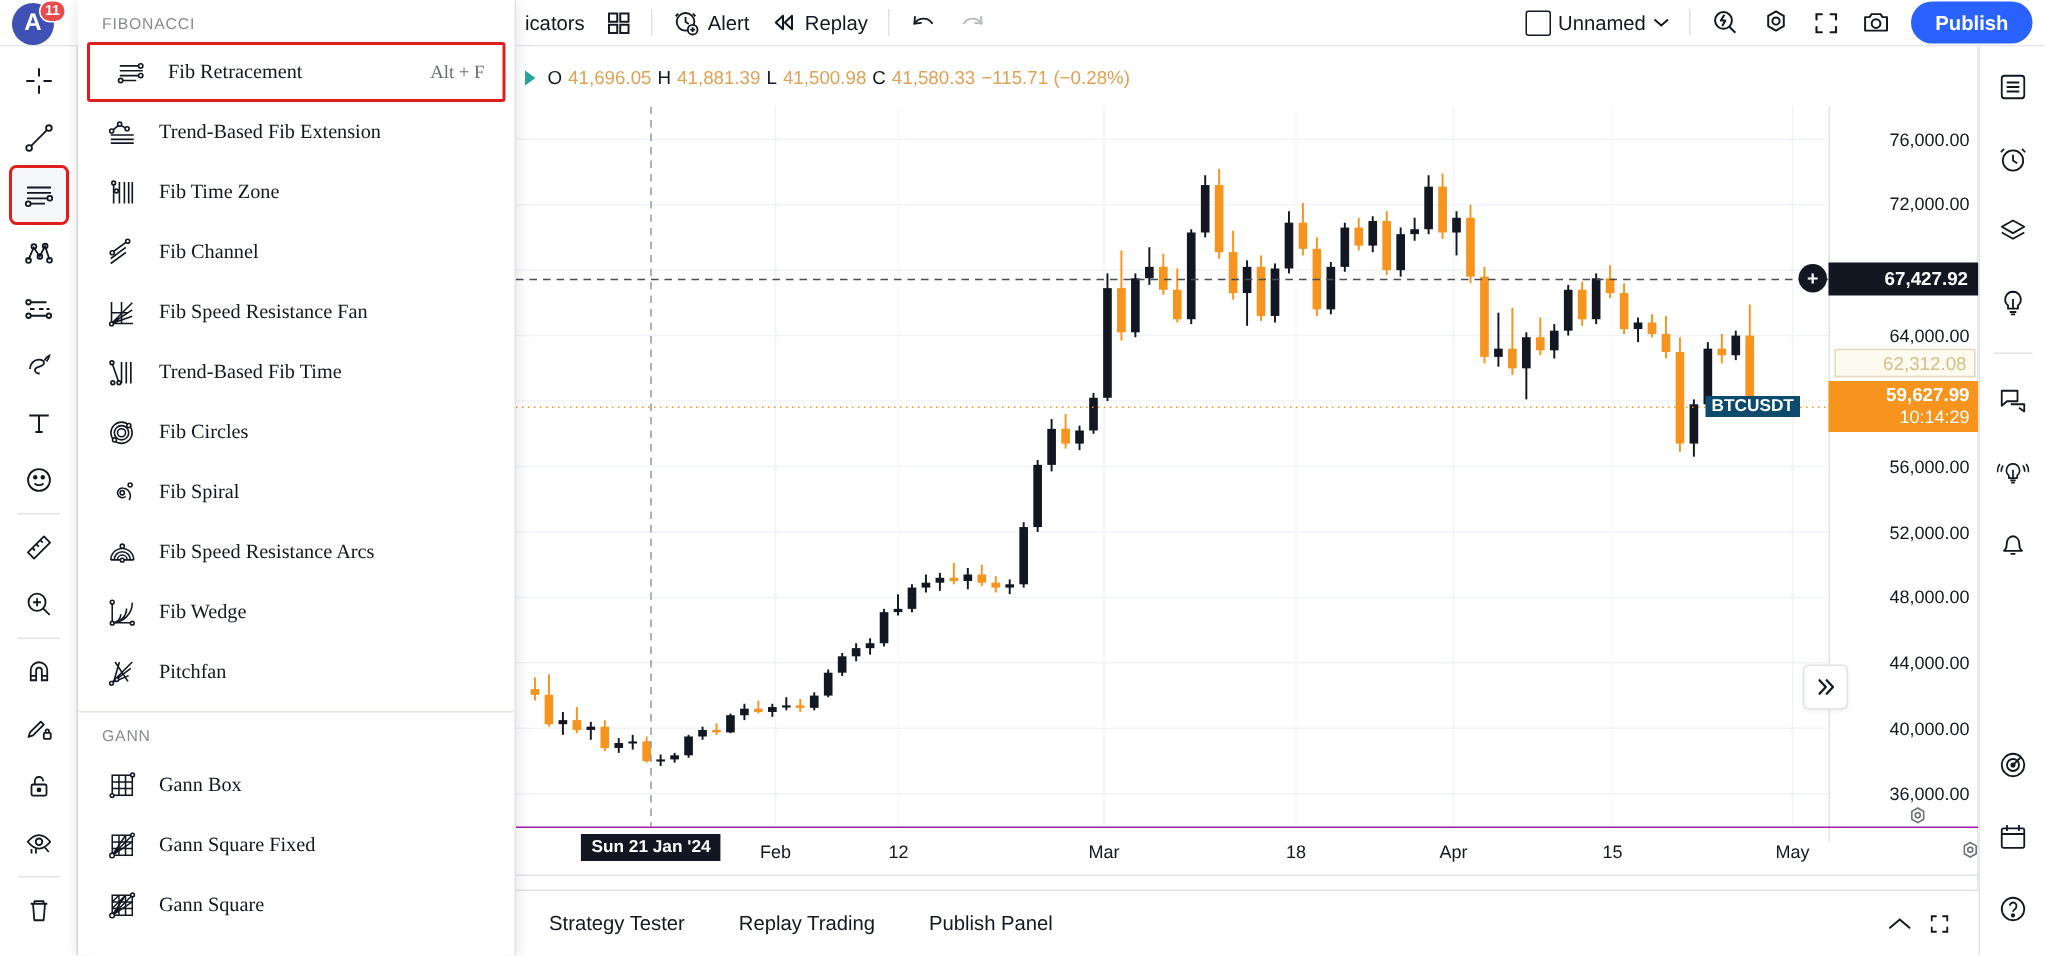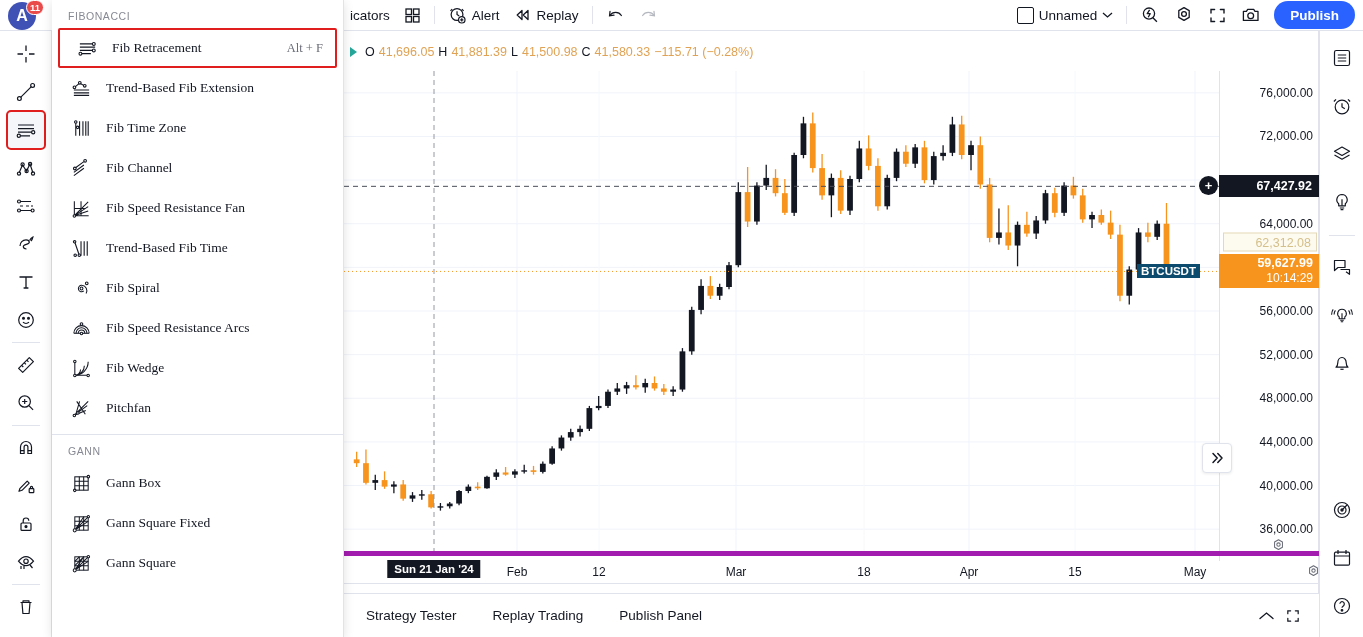--- a/index.html
+++ b/index.html
@@ -146,21 +146,21 @@
     font-size: 11.5px; font-weight: bold; padding: 1px 4px;
     transform: translateY(-50%); z-index: 4;
   }
   .gear-axis {
     position: absolute; right: 33px; bottom: 4px; color: #6a6d78; cursor: pointer;
   }
 
   
   .time-axis {
     position: absolute; left: 0; top: 520px; width: 1005px; height: 32px;
-    border-top: 5px solid #a21caf;
+    border-top: 1px solid #a21caf;
   }
   .ta-tick {
     position: absolute; top: 9px; font-size: 12px; color: #131722;
     transform: translateX(-50%); white-space: nowrap;
   }
   .ta-cross {
     position: absolute; top: 4px; background: #131722; color: #fff;
     font-size: 11.5px; font-weight: bold; padding: 3px 7px;
     transform: translateX(-50%); white-space: nowrap; z-index: 4;
   }
@@ -523,20 +523,32 @@
           <path d="M4 4.5l4.5 13"></path>
             <path d="M10.5 3.5v15M13.8 3.5v15M17 3.5v15"></path>
           <circle cx="3.8" cy="4" r="1.3" fill="#fff"></circle>
             <circle cx="4.4" cy="18" r="1.3" fill="#fff"></circle>
             <circle cx="8.7" cy="18" r="1.3" fill="#fff"></circle>
         </svg>
       </span>
       <span class="mi-label">Trend-Based Fib Time</span>
     </div>
 
+    <div class="menu-item">
+      <span class="mi-icon">
+        <svg width="21" height="21" viewBox="0 0 22 22" fill="none" stroke="#131722" stroke-width="1.1">
+          <circle cx="10.5" cy="11" r="7.4"></circle>
+            <circle cx="10.5" cy="11" r="5"></circle>
+            <circle cx="10.5" cy="11" r="2.8"></circle>
+          <circle cx="15.6" cy="6" r="1.4" fill="#fff"></circle>
+            <circle cx="5.6" cy="16" r="1.4" fill="#fff"></circle>
+        </svg>
+      </span>
+      <span class="mi-label">Fib Circles</span>
+    </div>
 
     <div class="menu-item">
       <span class="mi-icon">
         <svg width="21" height="21" viewBox="0 0 22 22" fill="none" stroke="#131722" stroke-width="1.1">
           <path d="M13.4 13.6a3.4 3.4 0 11-1.9-5.9 5.6 5.6 0 014.3 8.5"></path>
           <circle cx="11" cy="11" r="1.5"></circle>
             <circle cx="16.5" cy="5.6" r="1.4" fill="#fff"></circle>
         </svg>
       </span>
       <span class="mi-label">Fib Spiral</span>

